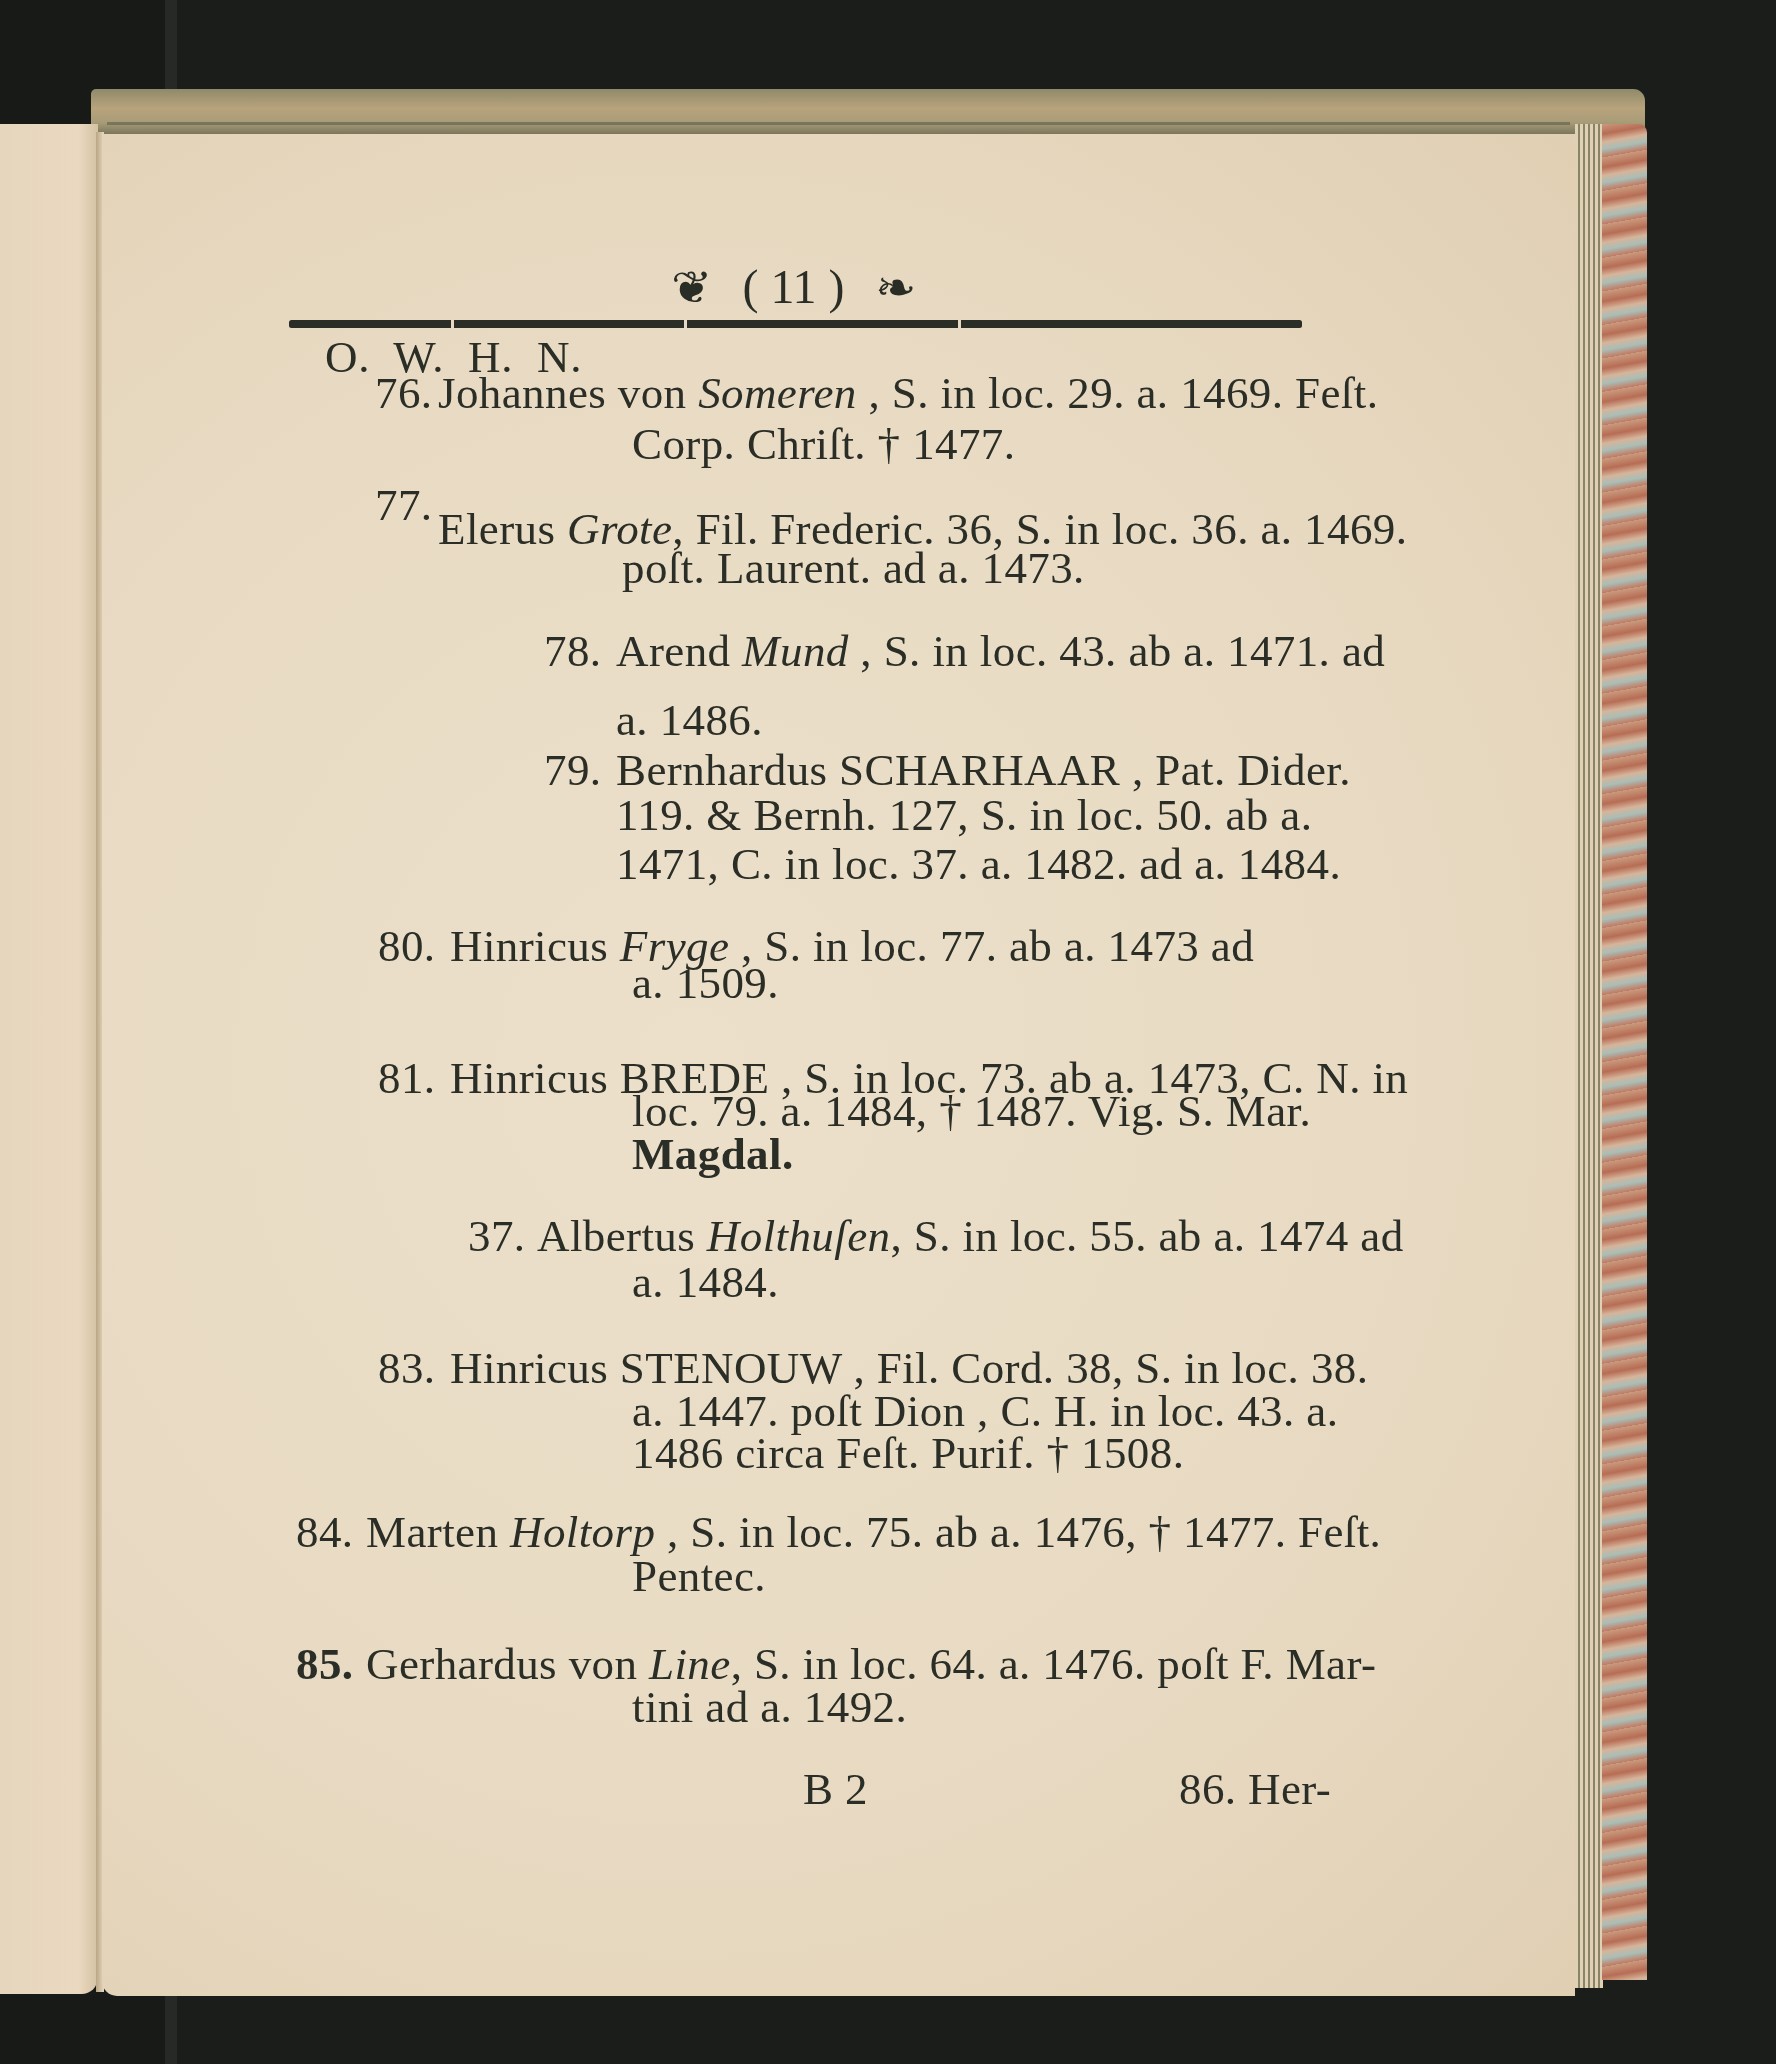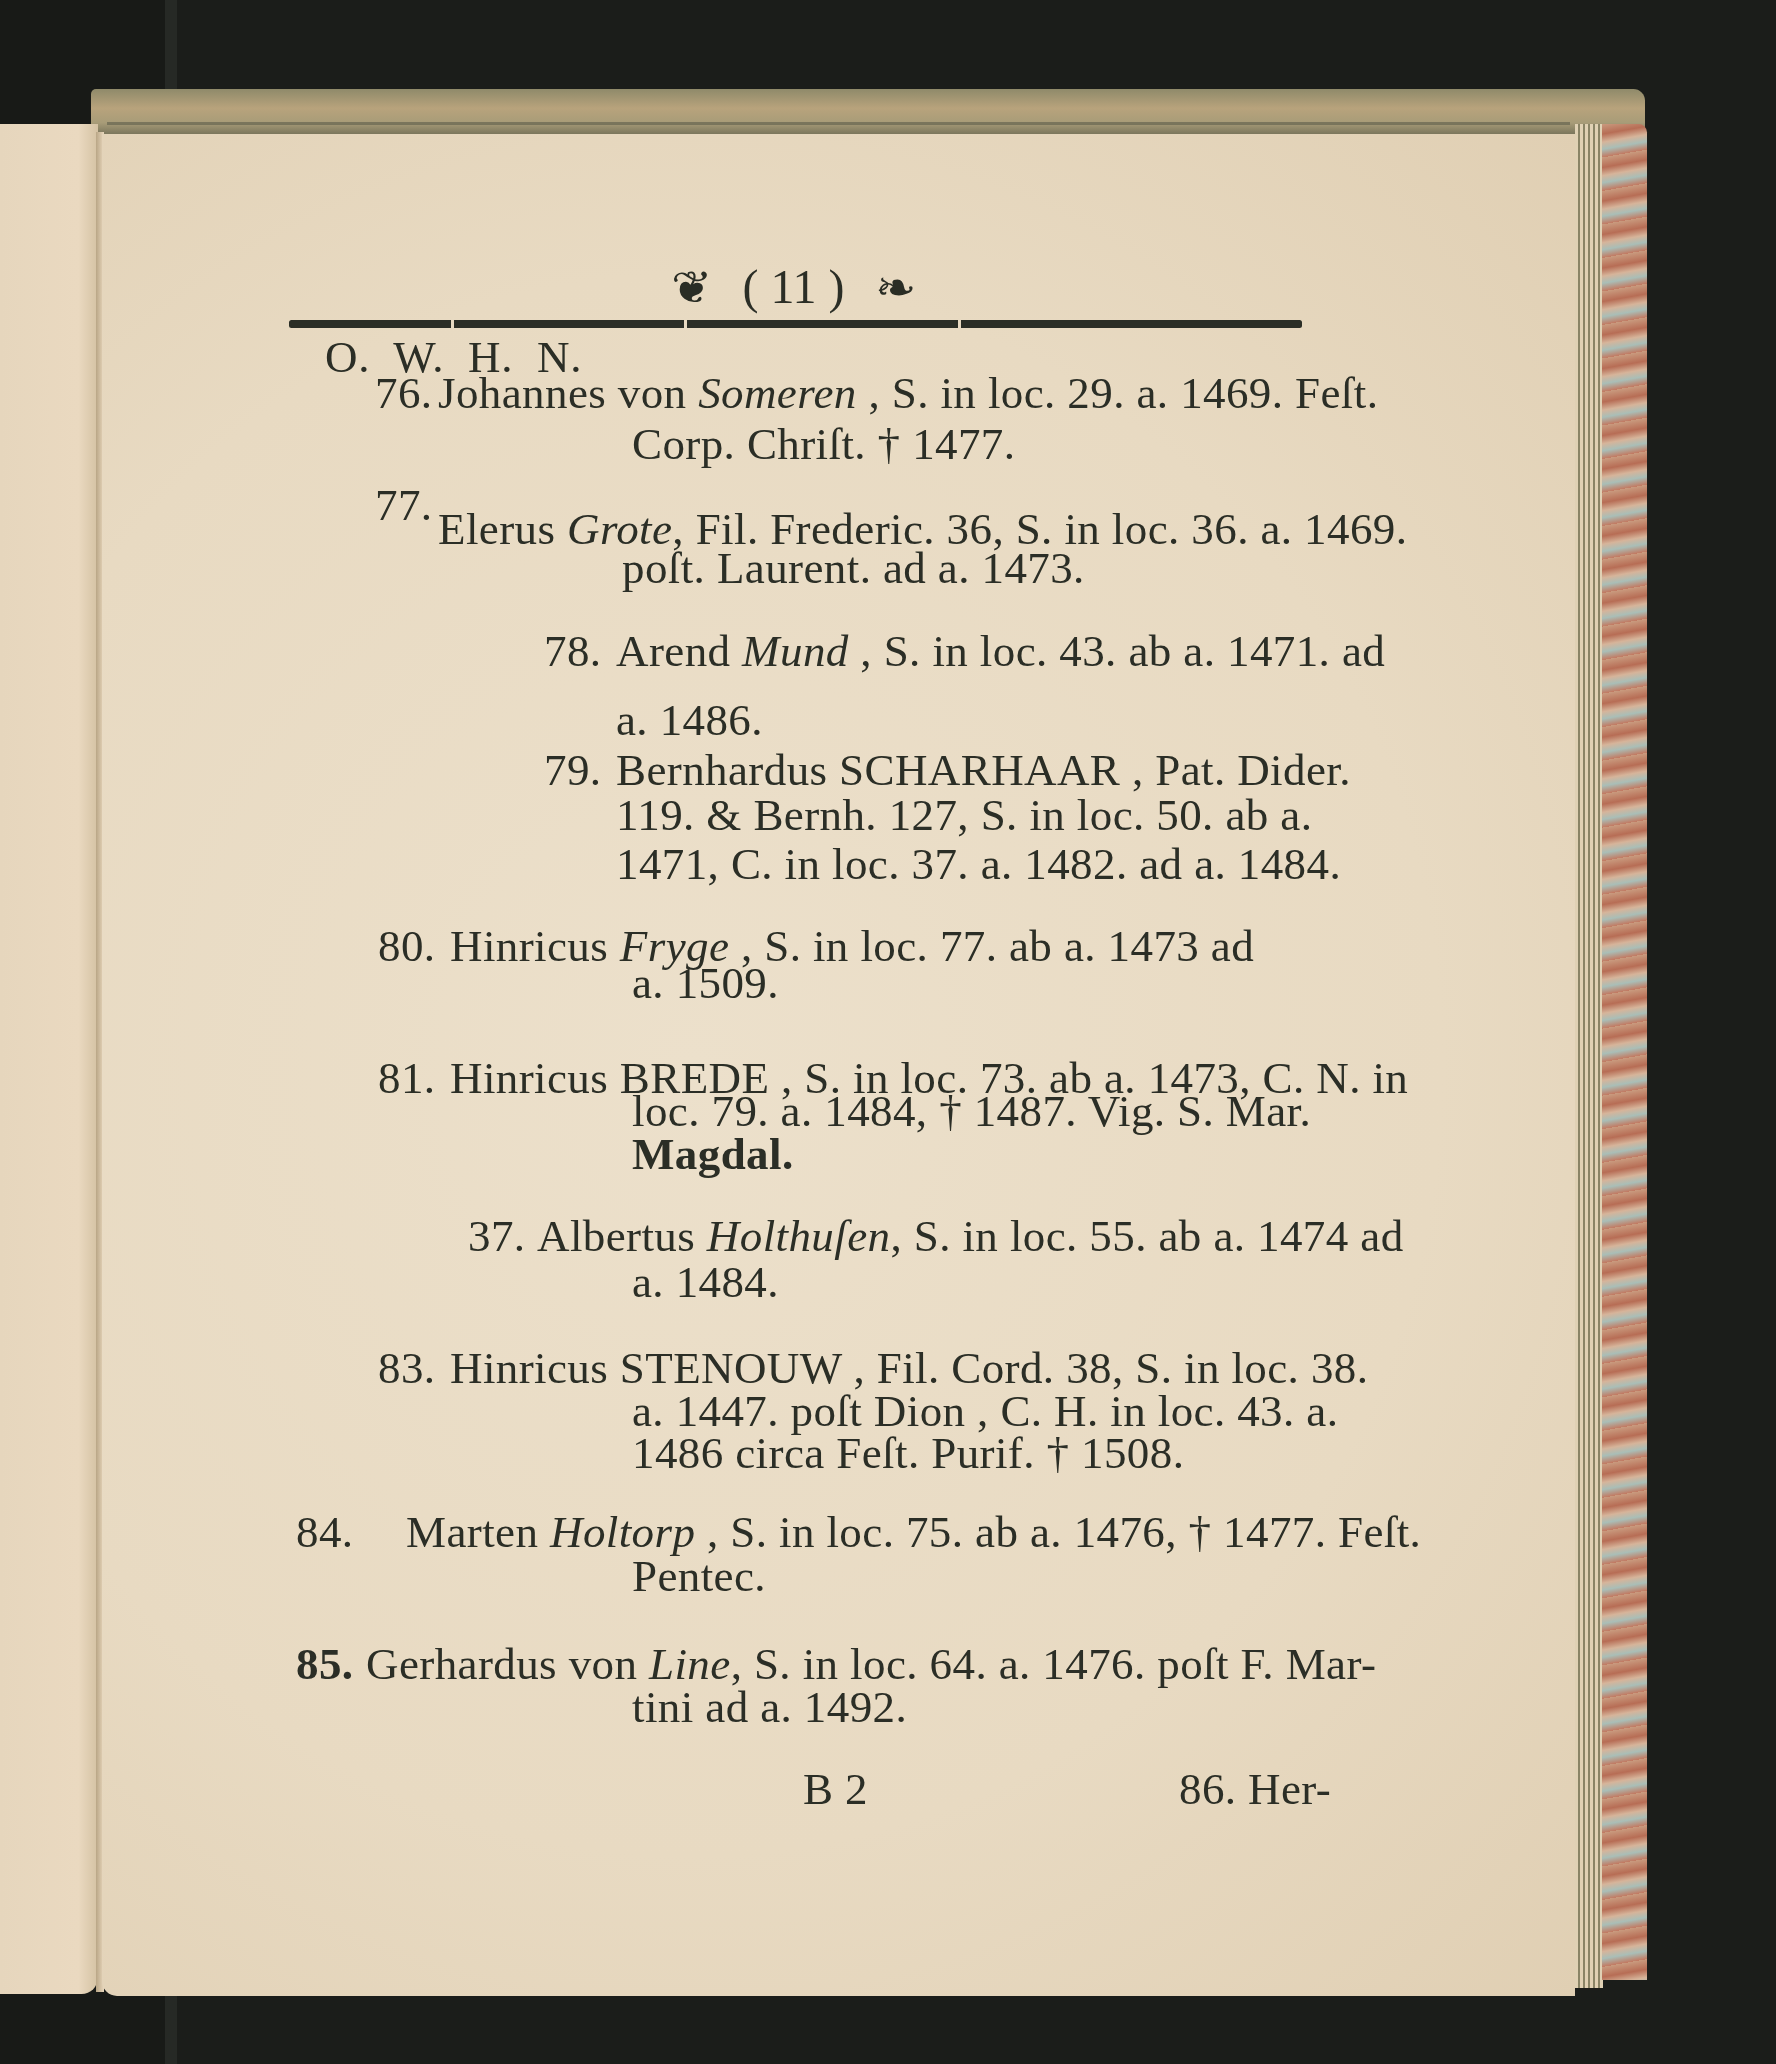--- a/index.html
+++ b/index.html
@@ -124,21 +124,21 @@
 
 <div>
   <span class="text" style="left:378px; top:1346px;">83.</span>
   <span class="text" style="left:450px; top:1346px;">Hinricus  STENOUW , Fil. Cord. 38, S. in loc. 38.</span>
   <span class="text" style="left:632px; top:1389px;">a. 1447. poſt Dion , C. H. in loc. 43.  a.</span>
   <span class="text" style="left:632px; top:1431px;">1486  circa  Feſt. Purif.  † 1508.</span>
 </div>
 
 <div>
   <span class="text" style="left:296px; top:1510px;">84.</span>
-  <span class="text" style="left:366px; top:1510px;margin-left:40px;"><span>Marten </span><span class="it">Holtorp</span><span> , S. in loc. 75. ab a. 1476, † 1477. Feſt.</span></span>
+  <span class="text" style="left:366px; top:1510px;"><span>Marten </span><span class="it">Holtorp</span><span> , S. in loc. 75. ab a. 1476, † 1477. Feſt.</span></span>
   <span class="text" style="left:632px; top:1554px;">Pentec.</span>
 </div>
 
 <div>
   <span class="text" style="left:296px; top:1642px;font-weight:bold;">85.</span>
   <span class="text" style="left:366px; top:1642px;"><span>Gerhardus von </span><span class="it">Line</span><span>, S. in loc. 64. a. 1476. poſt F. Mar-</span></span>
   <span class="text" style="left:632px; top:1685px;">tini ad a. 1492.</span>
 </div>
 
 <span class="text" style="left:803px; top:1767px;">B 2</span>

